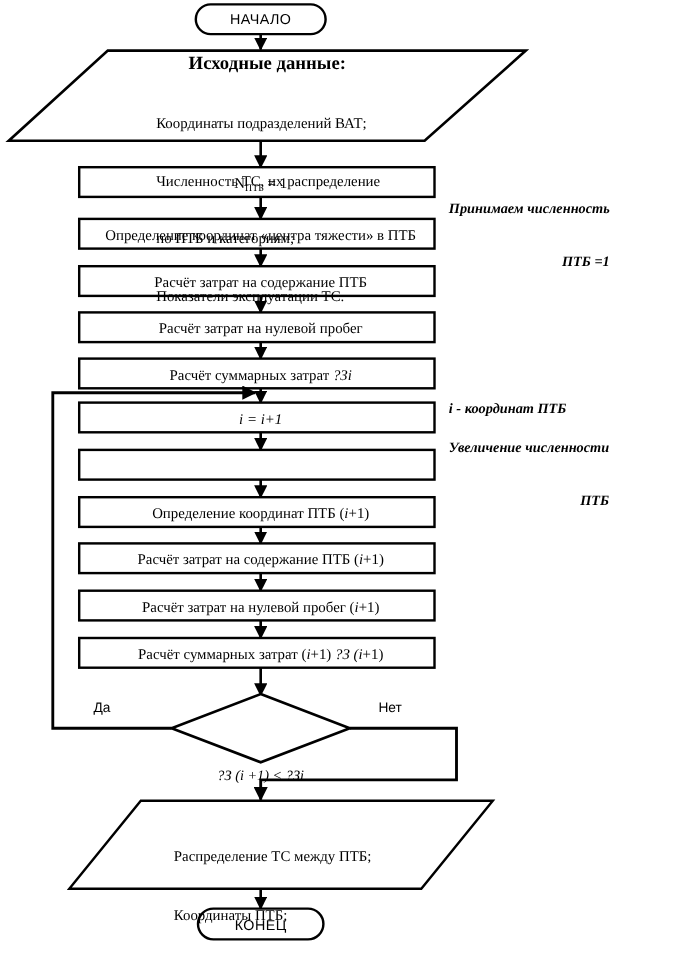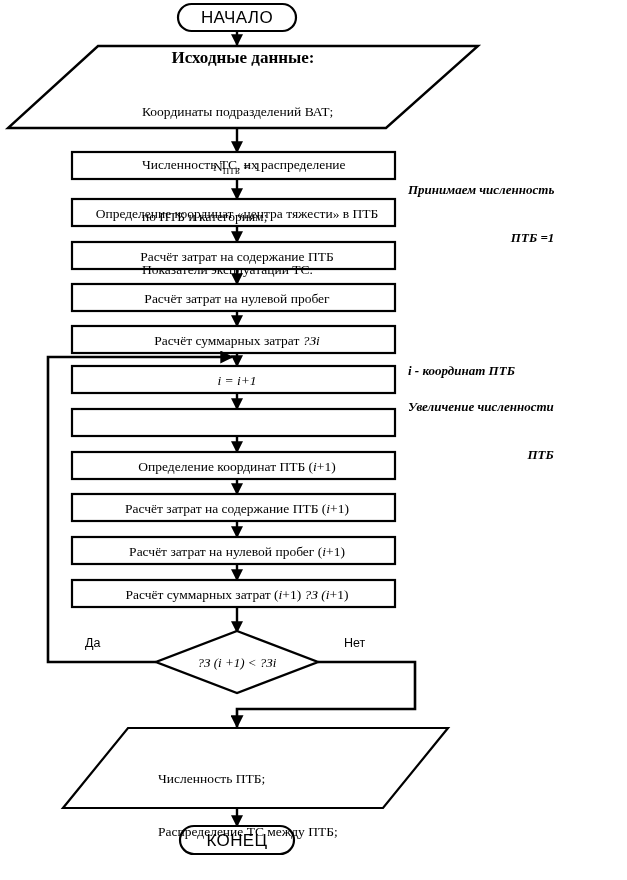--- a/index.html
+++ b/index.html
@@ -26,21 +26,21 @@
     position: absolute;
     color: #000000;
     font-family: "Liberation Serif", "DejaVu Serif", serif;
     font-size: 13px;
     line-height: 15px;
     white-space: nowrap;
   }
   
   .term-text {
     font-family: "Liberation Sans", "DejaVu Sans", sans-serif;
-    font-size: 17px;
+    font-size: 13px;
     letter-spacing: 0.4px;
   }
   .proc-text {
     font-size: 13.5px;
   }
   .io-block {
     line-height: 17.5px;
     font-size: 13.5px;
     white-space: pre;
     text-align: left;
@@ -56,20 +56,21 @@
     white-space: pre;
     text-align: right;
   }
   .branch-lbl {
     font-family: "Liberation Sans", "DejaVu Sans", sans-serif;
     font-size: 12.5px;
   }
   .diamond-text {
     font-style: italic;
     font-size: 13px;
+    margin-top: 42px;
   }
   .ital { font-style: italic; }
   .sub {
     font-size: 9px;
     vertical-align: -0.28em;
   }
   .ctr {
     transform: translateX(-50%);
     text-align: center;
   }
@@ -184,21 +185,20 @@
     <span>Расчёт суммарных затрат (</span><span class="ital">i</span><span>+1) </span><span class="ital">?З (i</span><span>+1)</span>
   </div>
 
   <div class="lbl diamond-text ctr" style="left:237px; top:655px;">?З (i +1) &lt; ?Зi</div>
 
   <div class="lbl branch-lbl" style="left:85px; top:636px;">Да</div>
 
   <div class="lbl branch-lbl" style="left:344px; top:636px;">Нет</div>
 
   <div class="lbl io-block" style="left:158px; top:735px;">
-    <div>Численность ПТБ;</div>
     <div>Распределение ТС между ПТБ;</div>
     <div>Координаты ПТБ;</div>
     
   </div>
 
   <div class="lbl term-text ctr" style="left:237px; top:833px;">КОНЕЦ</div>
 
   <div class="lbl side-note" style="left:408px; top:150px;">
     <div>Принимаем численность</div>
     <div>ПТБ =1</div>

